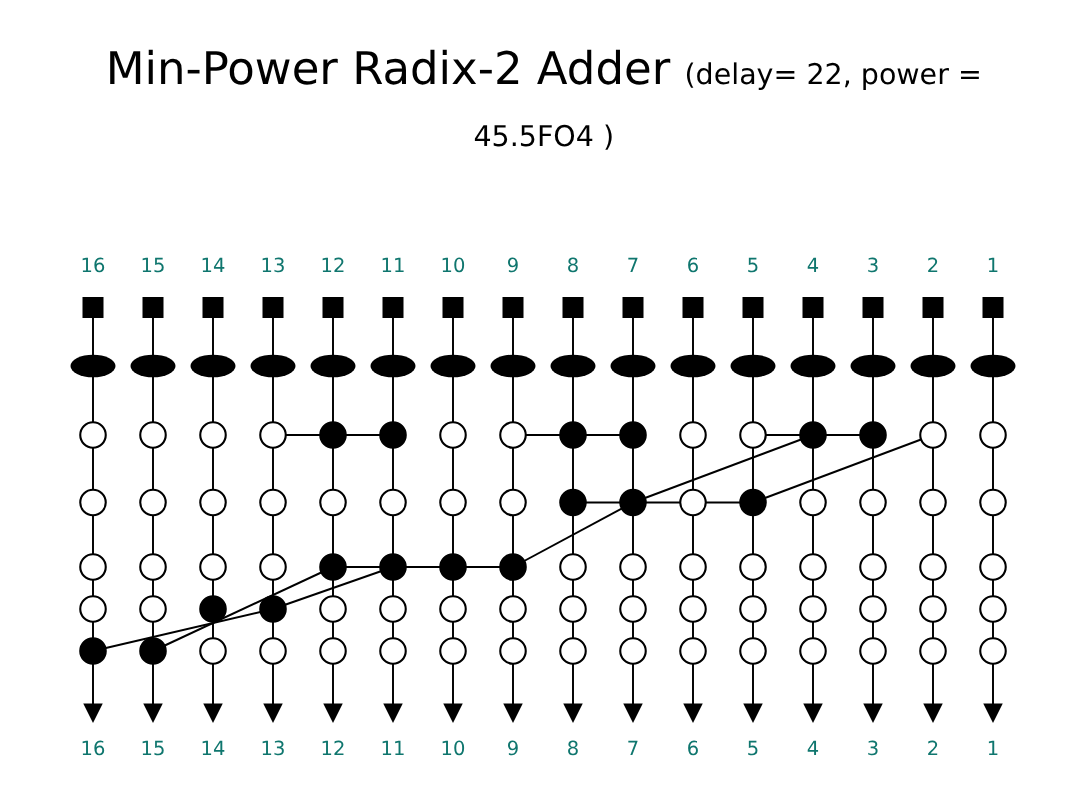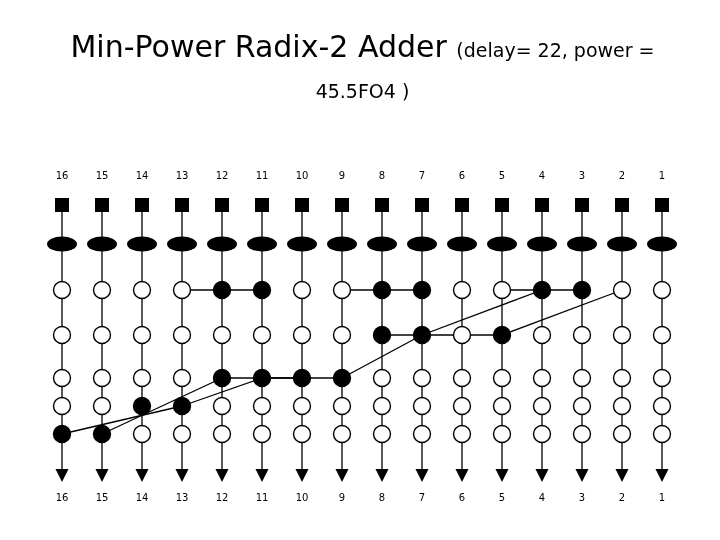--- a/index.html
+++ b/index.html
@@ -37,24 +37,24 @@
   }
   #diagram {
     position: absolute;
     left: 0;
     top: 150px;
     width: 720px;
     height: 370px;
   }
   .col-label {
     position: absolute;
-    font-size: 10px;
+    font-size: 13px;
     text-align: center;
     width: 30px;
-    color: #000000;
+    color: #0f766e;
   }
   .page-num {
     position: absolute;
     right: 22px;
     bottom: 12px;
     font-size: 11px;
     color: #808080;
   }
   svg { display: block; }
 </style>

